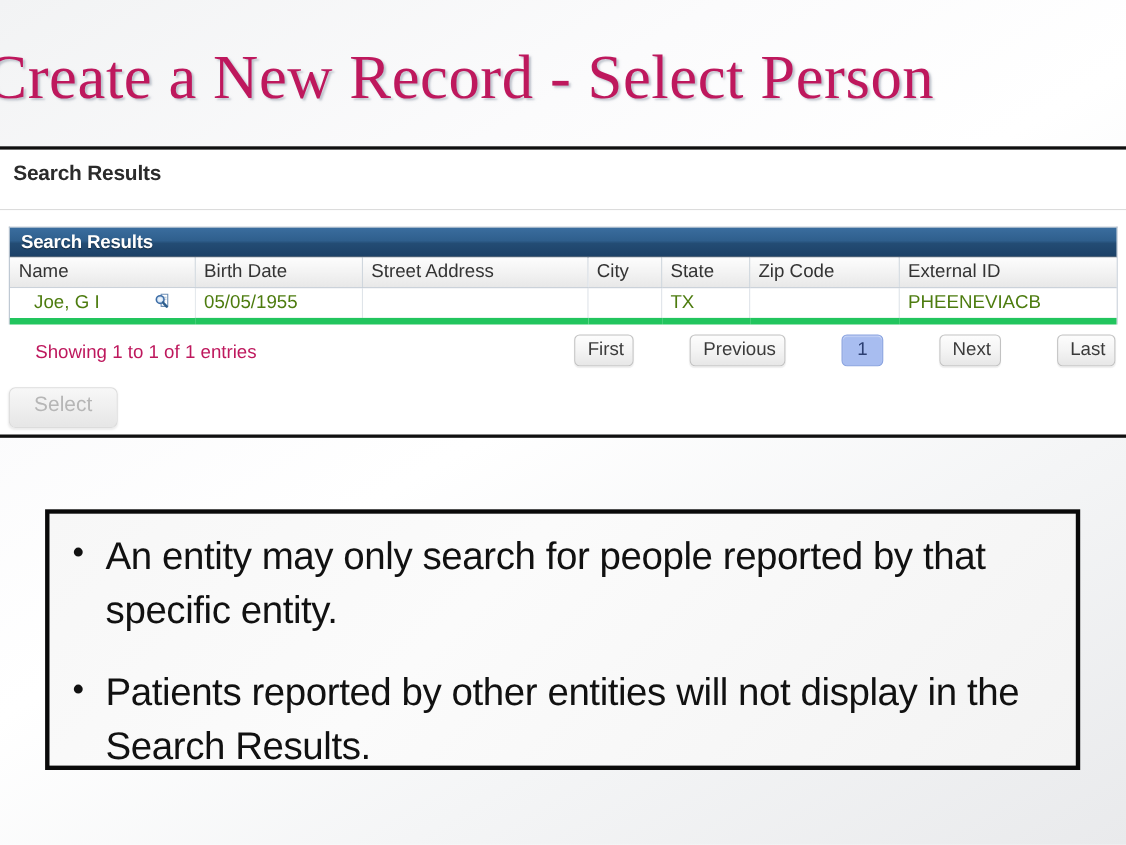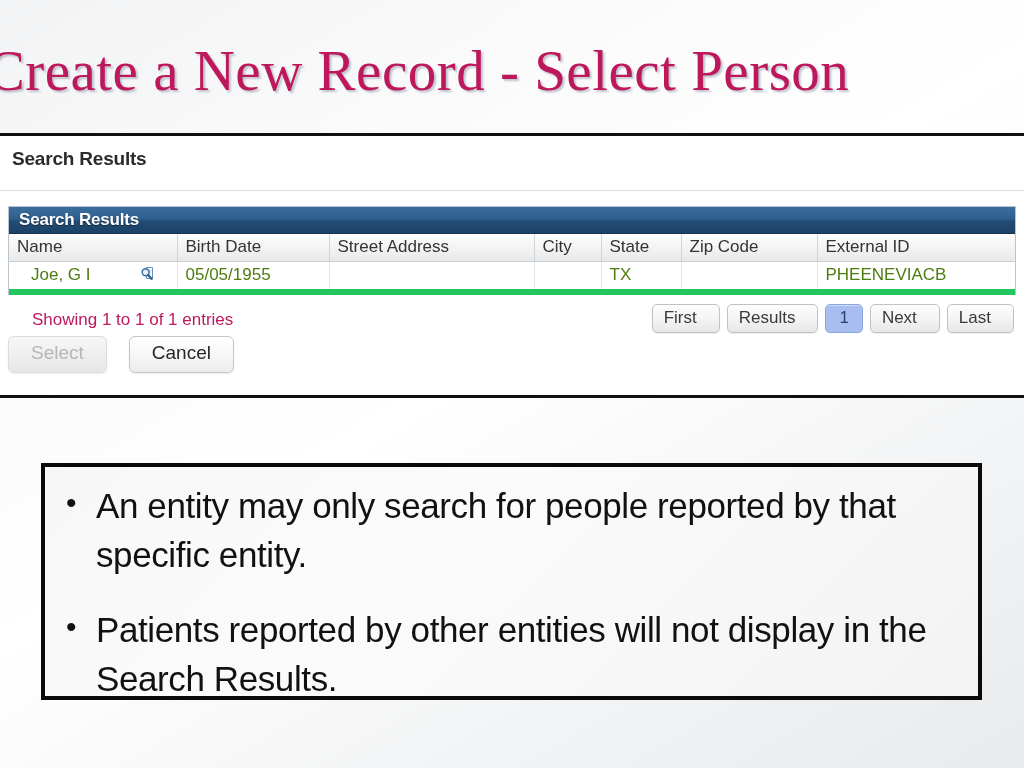--- a/index.html
+++ b/index.html
@@ -175,43 +175,43 @@
     align-items: center;
     gap: 7px;
   }
   .pager-btn {
     font-family: "Liberation Sans", sans-serif;
     font-size: 17px;
     color: #3a3a3a;
     background: linear-gradient(180deg, #fdfdfd 0%, #f4f4f4 50%, #e7e7e7 100%);
     border: 1px solid #c2c2c2;
     border-radius: 5px;
-    padding: 3px 22px 4px 11px;
+    padding: 3px 8px 4px 11px;
     line-height: 1.15;
     cursor: pointer;
     box-shadow: 0 1px 1px rgba(0,0,0,0.07);
     white-space: nowrap;
+    margin-left: 44px;
   }
   .pager-btn.active {
     background: #a8bdf0;
     border: 1px solid #8ba4e0;
     color: #2c3f72;
     padding-left: 13px;
     padding-right: 13px;
     font-weight: normal;
     box-shadow: inset 0 1px 1px rgba(255,255,255,0.5);
   }
 
   
   .actions {
     position: absolute;
     left: 8px;
-    top: 200px;
-    display: flex;
-    gap: 22px;
+    top: 216px;
+    display: flex;
   }
   .btn {
     font-family: "Liberation Sans", sans-serif;
     font-size: 19px;
     border-radius: 6px;
     padding: 6px 22px 8px 22px;
     line-height: 1.1;
     cursor: pointer;
     white-space: nowrap;
     box-shadow: 0 1px 2px rgba(0,0,0,0.08);
@@ -313,30 +313,29 @@
         </tr>
       </tbody>
     </table>
   </div>
 
   <div class="grid-footer">
     <div class="showing-text">Showing 1 to 1 of 1 entries</div>
 
     <div class="pager">
       <button class="pager-btn">First</button>
-      <button class="pager-btn">Results</button>
+      <button class="pager-btn">Previous</button>
       <button class="pager-btn active">1</button>
       <button class="pager-btn">Next</button>
       <button class="pager-btn">Last</button>
     </div>
   </div>
 
   <div class="actions">
     <button class="btn btn-disabled" disabled="">Select</button>
-    <button class="btn btn-default">Cancel</button>
   </div>
 
 </div>
 
 <div class="callout">
 
   <div class="bullet-row">
     <span class="bullet-dot">•</span>
     <span class="bullet-text">An entity may only search for people reported by that specific entity.</span>
   </div>

